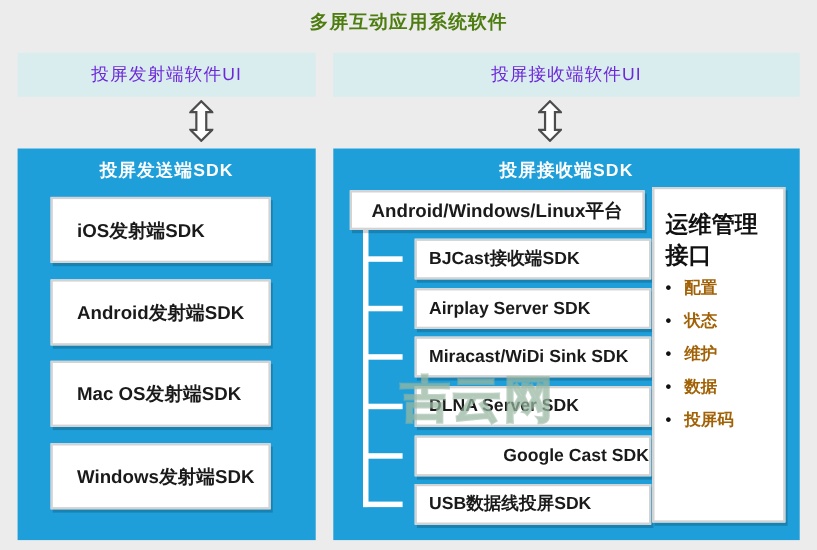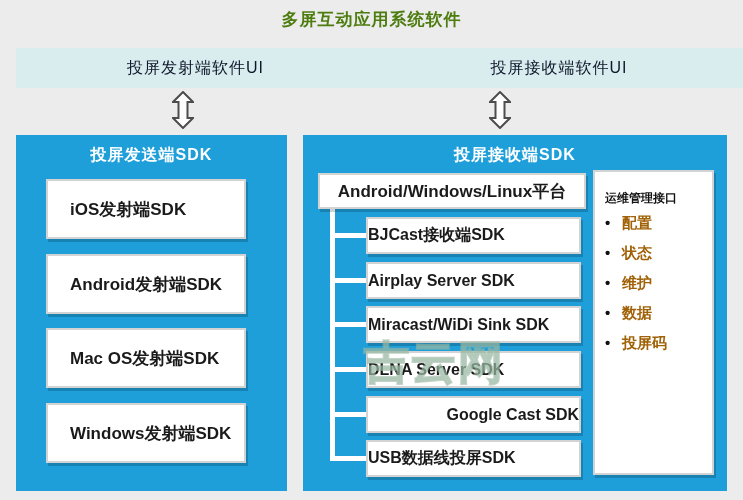--- a/index.html
+++ b/index.html
@@ -12,21 +12,21 @@
   .abs{position:absolute;}
   
   .main-title{
     left:0;top:8px;width:743px;text-align:center;
     font-size:17px;font-weight:bold;color:#4d7c0f;letter-spacing:1px;
   }
   
   .ui-bar{
     top:48px;height:40px;background:#d9edef;
     display:flex;align-items:center;justify-content:center;
-    font-size:16px;color:#0f172a;letter-spacing:1px;padding-left:44px;
+    font-size:16px;color:#6d28d9;letter-spacing:1px;
   }
   .ui-bar.sender{left:16px;width:271px;}
   .ui-bar.receiver{left:303px;width:424px;}
   
   .arrow{width:22px;height:38px;top:91px;}
   .arrow.left{left:172px;}
   .arrow.right{left:489px;}
   
   .blue-panel{top:135px;height:356px;background:#1e9fda;}
   .blue-panel.sender{left:16px;width:271px;}
@@ -38,33 +38,33 @@
   
   .white-box{
     background:#ffffff;border:2px solid #d3d3d3;box-sizing:border-box;
     box-shadow:2px 3px 0 rgba(0,0,0,0.18);
     display:flex;align-items:center;
     font-weight:bold;color:#1a1a1a;
   }
   .sender-box{left:30px;width:200px;height:60px;font-size:17px;padding-left:22px;}
   .sb-0{top:44px;} .sb-1{top:119px;} .sb-2{top:193px;} .sb-3{top:268px;}
   .platform-box{left:15px;top:38px;width:268px;height:36px;font-size:17px;justify-content:center;}
-  .recv-box{left:63px;width:215px;height:37px;font-size:16px;}
+  .recv-box{left:74px;width:215px;height:37px;font-size:16px;padding-left:11px;}
   .rb-0{top:82px;} .rb-1{top:127px;} .rb-2{top:171px;} .rb-3{top:216px;} .rb-4{top:261px;justify-content:flex-end;} .rb-5{top:305px;}
   
   .conn-v{left:27px;top:74px;width:5px;height:252px;background:#ffffff;}
   .conn-h{left:27px;width:36px;height:5px;background:#ffffff;}
   .ch-0{top:98px;} .ch-1{top:143px;} .ch-2{top:187px;} .ch-3{top:232px;} .ch-4{top:277px;} .ch-5{top:321px;}
   
   .ops-panel{
     left:290px;top:35px;width:121px;height:305px;
     background:#ffffff;border:2px solid #d3d3d3;box-sizing:border-box;
     box-shadow:2px 3px 0 rgba(0,0,0,0.18);
   }
-  .ops-title{margin:18px 8px 6px 10px;font-size:12px;font-weight:bold;color:#111;}
+  .ops-title{margin:18px 8px 6px 10px;font-size:21px;font-weight:bold;color:#111;}
   .ops-list{list-style:none;margin:4px 0 0 0;padding:0;}
   .ops-list li{
     position:relative;padding:0 0 0 27px;margin-bottom:10px;
     font-size:15px;font-weight:bold;color:#a16207;line-height:20px;
   }
   .ops-list li::before{
     content:"\2022";position:absolute;left:10px;top:0;
     font-size:15px;color:#111;
   }
   

